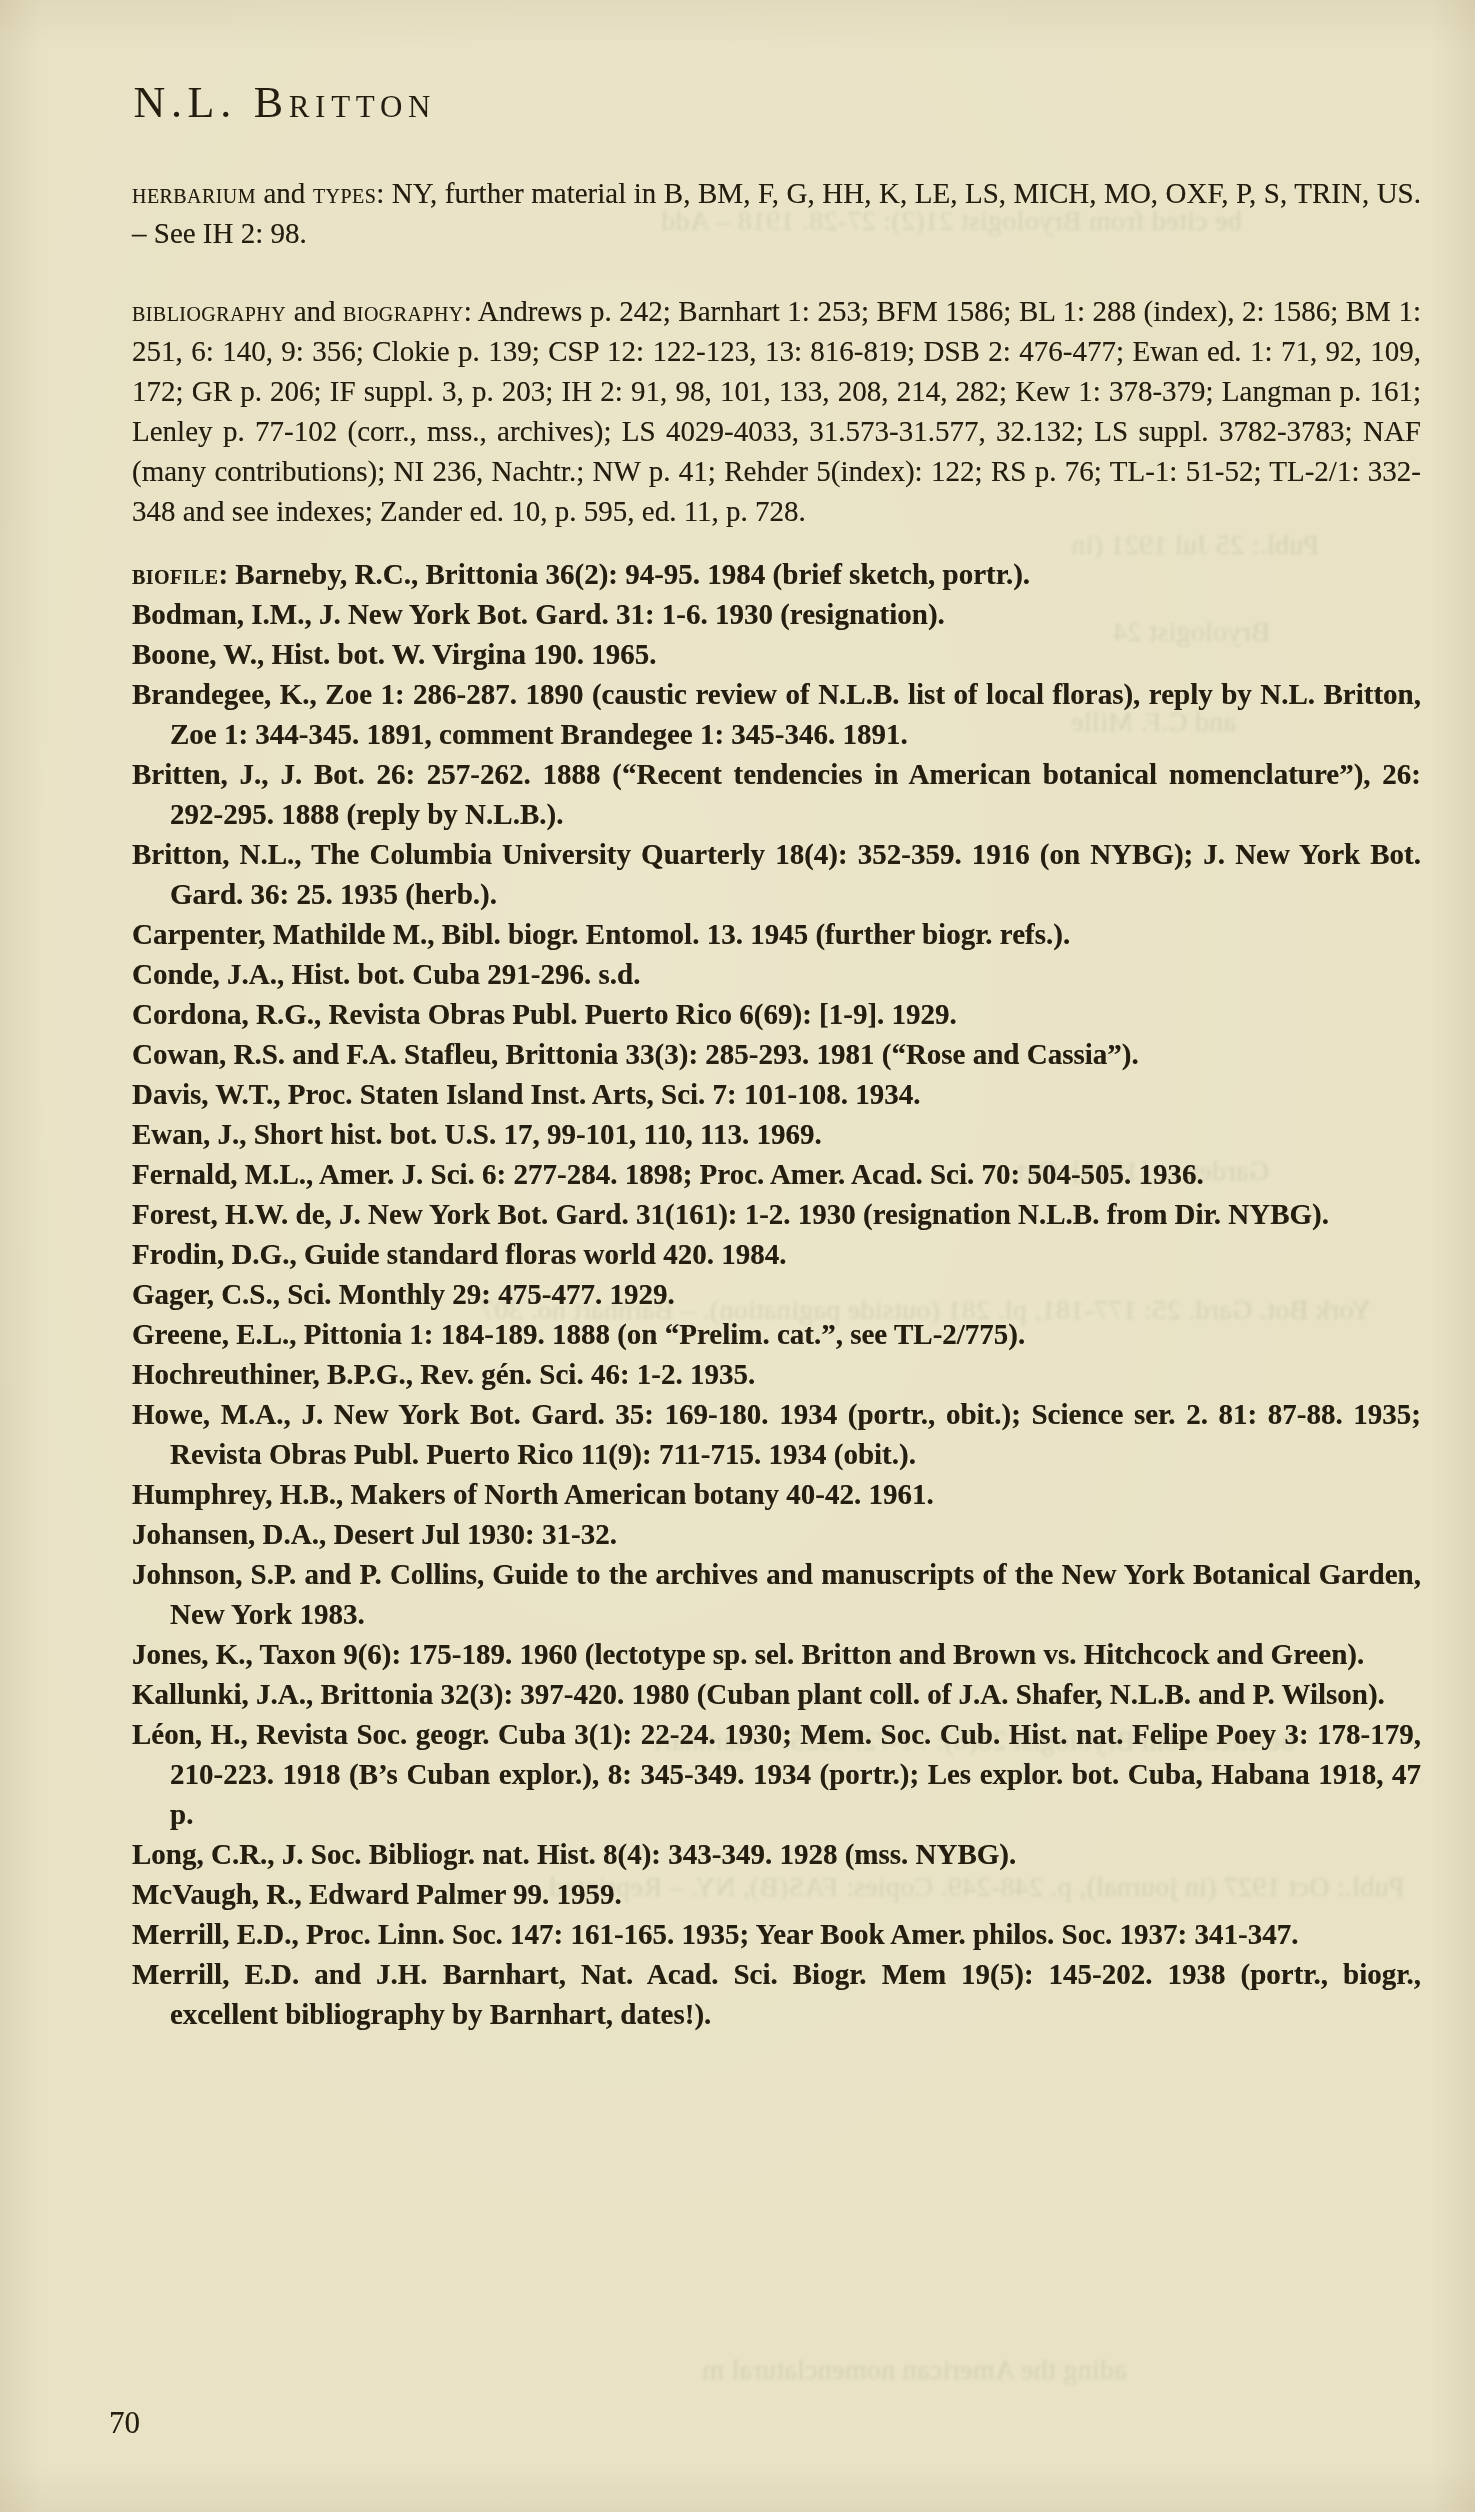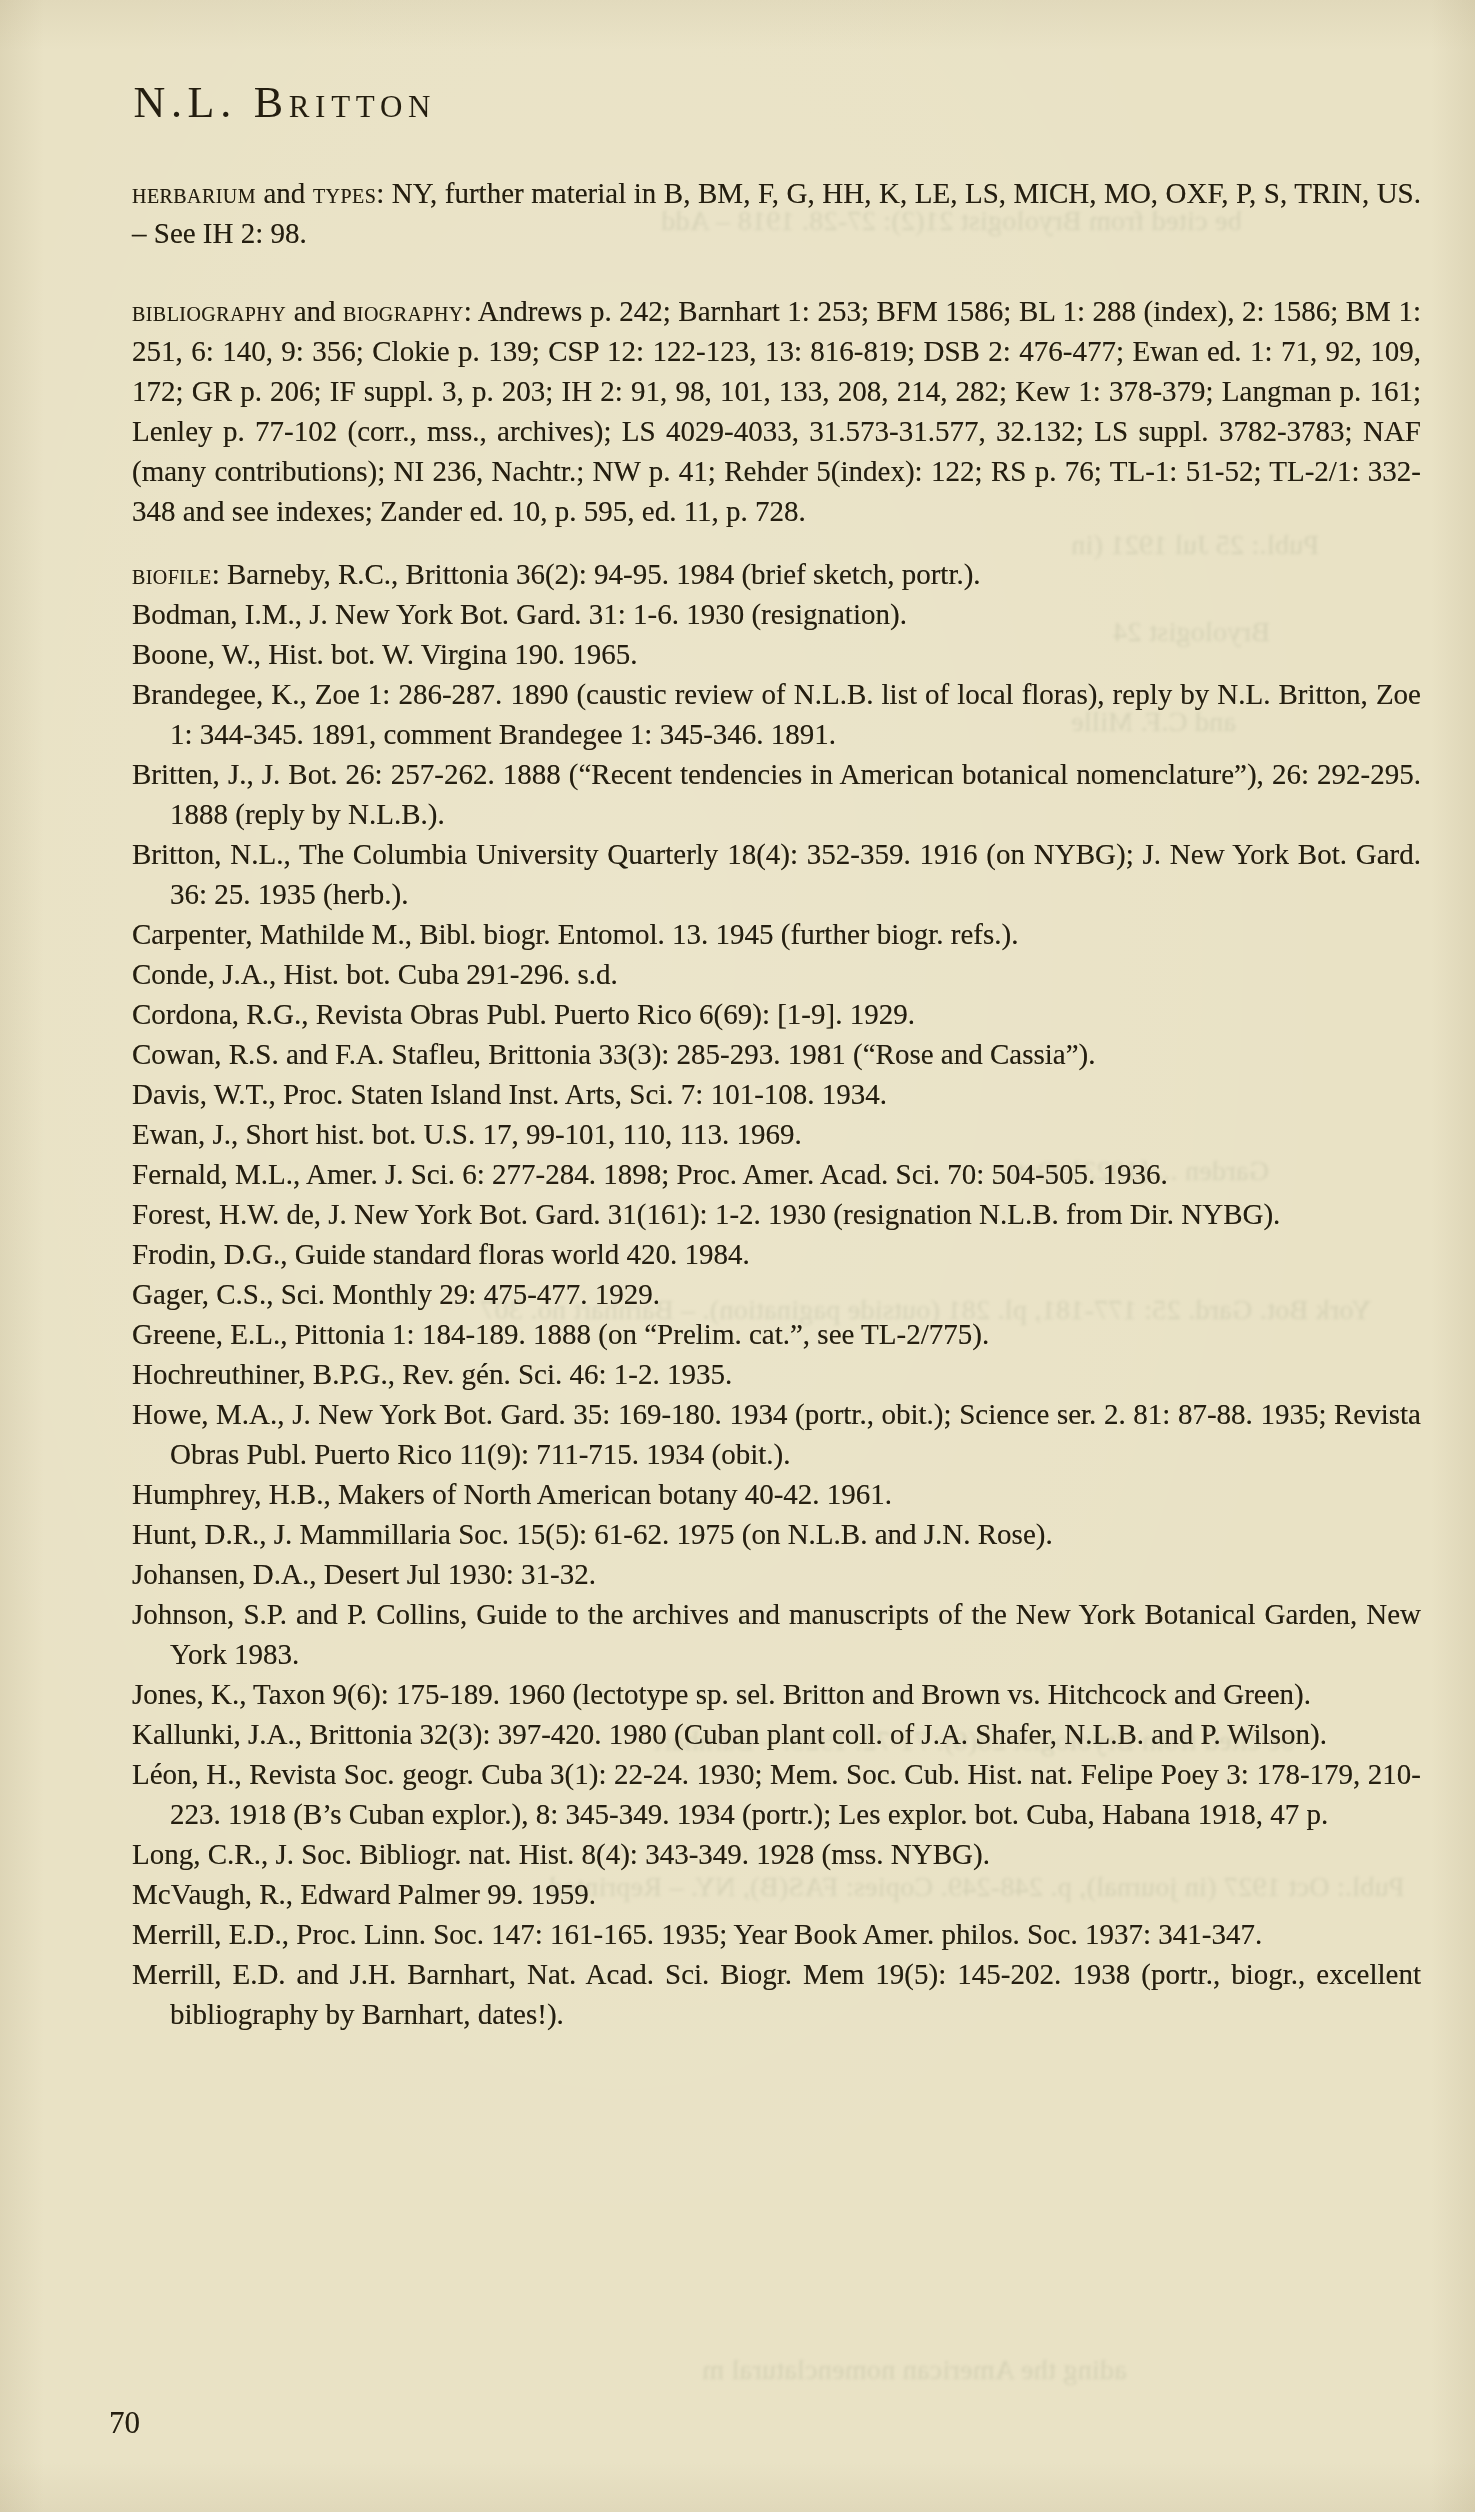--- a/index.html
+++ b/index.html
@@ -58,20 +58,21 @@
   }
 
   .sc { font-variant: small-caps; letter-spacing: 0.015em; }
 
   .sect-herbarium    { margin-bottom: 38px; }
   .sect-bibliography { margin-bottom: 23px; }
 
   .entry {
     padding-left: 38px;
     text-indent: -38px;
+    font-weight: bold;
   }
 
   .page-number {
     position: absolute;
     left: 109px;
     top: 2405px;
     font-size: 31px;
     line-height: 35px;
     text-shadow: 0 0 0.4px rgba(46, 38, 16, 0.55);
   }
@@ -119,21 +120,20 @@
           <p class="para entry">Davis, W.T., Proc. Staten Island Inst. Arts, Sci. 7: 101-108. 1934.</p>
           <p class="para entry">Ewan, J., Short hist. bot. U.S. 17, 99-101, 110, 113. 1969.</p>
           <p class="para entry">Fernald, M.L., Amer. J. Sci. 6: 277-284. 1898; Proc. Amer. Acad. Sci. 70: 504-505. 1936.</p>
           <p class="para entry">Forest, H.W. de, J. New York Bot. Gard. 31(161): 1-2. 1930 (resignation N.L.B. from Dir. NYBG).</p>
           <p class="para entry">Frodin, D.G., Guide standard floras world 420. 1984.</p>
           <p class="para entry">Gager, C.S., Sci. Monthly 29: 475-477. 1929.</p>
           <p class="para entry">Greene, E.L., Pittonia 1: 184-189. 1888 (on “Prelim. cat.”, see TL-2/775).</p>
           <p class="para entry">Hochreuthiner, B.P.G., Rev. gén. Sci. 46: 1-2. 1935.</p>
           <p class="para entry">Howe, M.A., J. New York Bot. Gard. 35: 169-180. 1934 (portr., obit.); Science ser. 2. 81: 87-88. 1935; Revista Obras Publ. Puerto Rico 11(9): 711-715. 1934 (obit.).</p>
           <p class="para entry">Humphrey, H.B., Makers of North American botany 40-42. 1961.</p>
-          <p class="para entry">Hunt, D.R., J. Mammillaria Soc. 15(5): 61-62. 1975 (on N.L.B. and J.N. Rose).</p>
           <p class="para entry">Johansen, D.A., Desert Jul 1930: 31-32.</p>
           <p class="para entry">Johnson, S.P. and P. Collins, Guide to the archives and manuscripts of the New York Botanical Garden, New York 1983.</p>
           <p class="para entry">Jones, K., Taxon 9(6): 175-189. 1960 (lectotype sp. sel. Britton and Brown vs. Hitchcock and Green).</p>
           <p class="para entry">Kallunki, J.A., Brittonia 32(3): 397-420. 1980 (Cuban plant coll. of J.A. Shafer, N.L.B. and P. Wilson).</p>
           <p class="para entry">Léon, H., Revista Soc. geogr. Cuba 3(1): 22-24. 1930; Mem. Soc. Cub. Hist. nat. Felipe Poey 3: 178-179, 210-223. 1918 (B’s Cuban explor.), 8: 345-349. 1934 (portr.); Les explor. bot. Cuba, Habana 1918, 47 p.</p>
           <p class="para entry">Long, C.R., J. Soc. Bibliogr. nat. Hist. 8(4): 343-349. 1928 (mss. NYBG).</p>
           <p class="para entry">McVaugh, R., Edward Palmer 99. 1959.</p>
           <p class="para entry">Merrill, E.D., Proc. Linn. Soc. 147: 161-165. 1935; Year Book Amer. philos. Soc. 1937: 341-347.</p>
           <p class="para entry">Merrill, E.D. and J.H. Barnhart, Nat. Acad. Sci. Biogr. Mem 19(5): 145-202. 1938 (portr., biogr., excellent bibliography by Barnhart, dates!).</p>
         </div>

